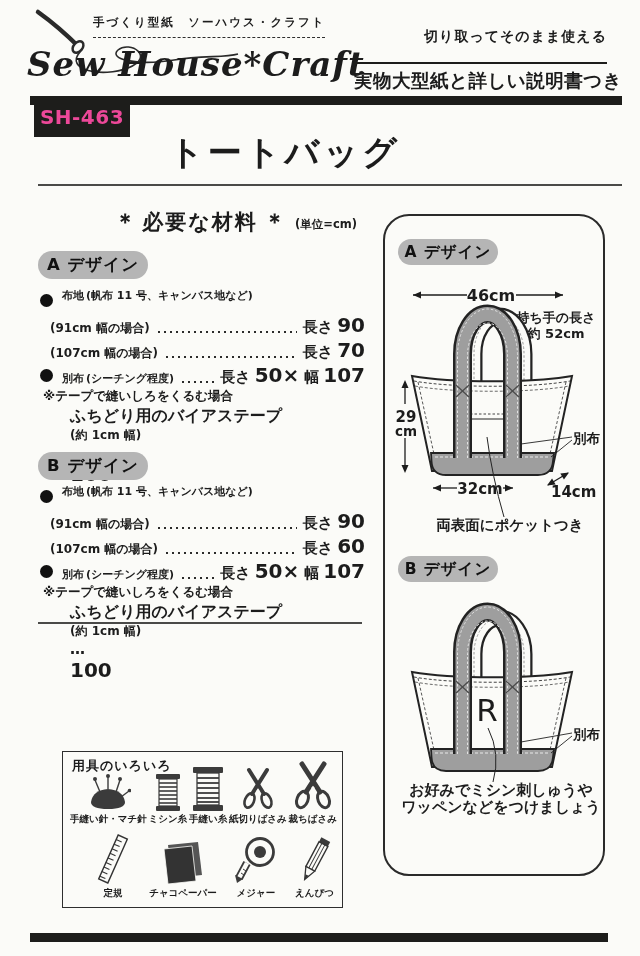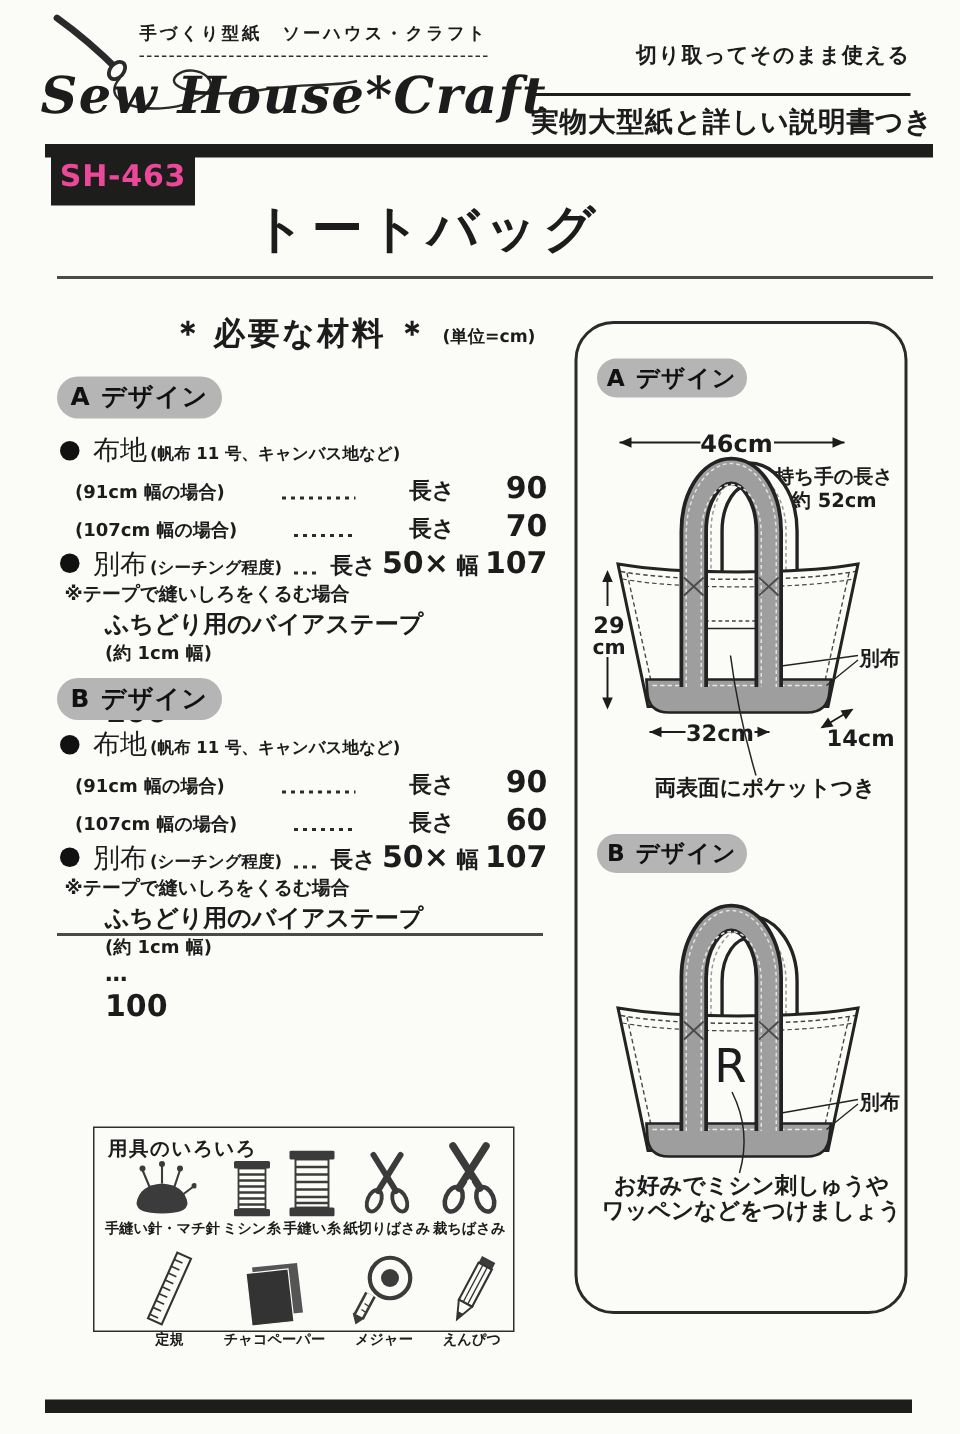--- a/index.html
+++ b/index.html
@@ -56,42 +56,42 @@
   .pill.left { left:38px; width:110px; height:28px; font-size:16.5px; letter-spacing:1px; }
   #pill-a { top:251px; }
   #pill-b { top:452px; }
 
   .mat-col { left:35px; width:330px; }
   #mat-a { top:288px; }
   #mat-b { top:484px; }
   .m-row { display:flex; align-items:baseline; white-space:nowrap; }
   .bullet { width:13px; height:13px; border-radius:50%; background:#111;
             align-self:center; margin:0 9px 0 5px; flex:none; }
-  .m-name { font-size:18px; font-weight:normal; }
+  .m-name { font-size:11px; font-weight:bold; }
   .m-note { font-size:11px; font-weight:bold; margin-left:2px; }
-  .m-sub { padding-left:15px;gap:30px; }
+  .m-sub { padding-left:15px; }
   .m-sub-label { font-size:12px; font-weight:bold; }
   .leader { flex:1; height:2.5px; margin:0 6px 4px 8px; align-self:flex-end;
             background-image:repeating-linear-gradient(to right,#2b2b2b 0 2.4px,transparent 2.4px 6px); }
   .rl { font-size:15px; font-weight:bold; }
   .rv { font-size:20px; font-weight:bold; margin-left:4px; }
   .rl + .rl, .rv + .rl { margin-left:5px; }
   .note-row { font-size:12.5px; font-weight:bold; padding-left:8px; }
   .tape-row { padding-left:23px; align-items:baseline;flex-direction:column; }
   .tape-name { font-size:16px; font-weight:bold; }
   .tape-size { font-size:12px; font-weight:bold; margin-left:2px; }
   .tape-ellipsis { font-size:15px; font-weight:bold; margin-left:12px; }
   .row-f  { height:24px; }
   .row-s  { height:24px; }
   #mat-a .row-f { margin-bottom:0px; }
   .m-row + .m-row { margin-top:1px; }
   #left-rule { left:38px; top:622px; width:324px; height:2px; }
 
   
-  #tools-box { left:62px; top:751px; width:281px; height:137px; border:1.5px solid #2e2e2e;text-align:center; }
+  #tools-box { left:62px; top:751px; width:281px; height:157px; border:1.5px solid #2e2e2e;text-align:center; }
   #tools-title { position:absolute; left:9px; top:5px; font-size:13px; font-weight:bold; letter-spacing:1px; }
   .tool-row { position:absolute; display:flex; justify-content:space-between; align-items:flex-end; }
   #tool-row1 { left:7px; right:5px; top:22px; height:52px; }
   #tool-row2 { left:32px; right:8px; top:88px; height:60px; }
   .tool { display:flex; flex-direction:column; align-items:center; justify-content:flex-end; }
   .tool .ic { display:flex; align-items:flex-end; justify-content:center; }
   .tool .lbl { font-size:9.5px; font-weight:bold; margin-top:2px; white-space:nowrap; }
 
   
   #design-panel { left:383px; top:214px; width:222px; height:662px;

